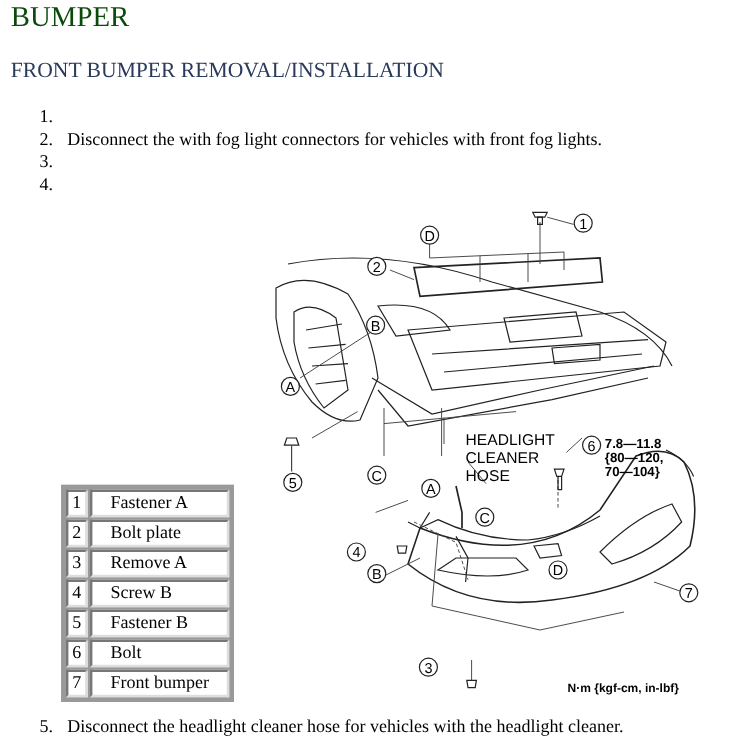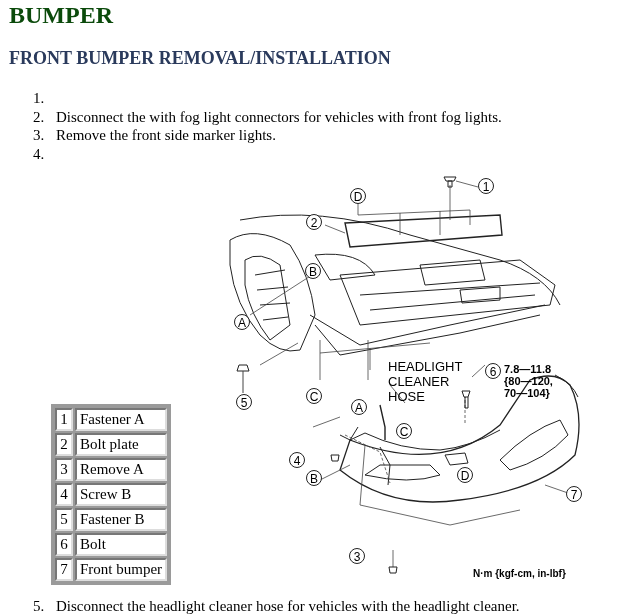--- a/index.html
+++ b/index.html
@@ -1,46 +1,45 @@
 <!DOCTYPE html>
 <html><head>
 <meta charset="utf-8">
 <style>
   html,body{margin:0;padding:0;background:#fff;}
   body{width:619px;height:615px;position:relative;overflow:hidden;font-family:"Liberation Serif",serif;color:#000;}
-  .h1{position:absolute;left:9px;top:2px;font-size:24px;font-weight:bold;color:#0b4a0b;letter-spacing:0px;}
-  .h2{position:absolute;left:9px;top:48px;font-size:18px;font-weight:bold;color:#2a3a5c;}
+  .h1{position:absolute;left:9px;top:2px;font-size:24px;font-weight:normal;color:#0b4a0b;letter-spacing:0px;}
+  .h2{position:absolute;left:9px;top:48px;font-size:18px;font-weight:normal;color:#2a3a5c;}
   .steps{position:absolute;left:33px;top:89px;font-size:15px;line-height:18.5px;}
   .step{display:flex;}
   .step .num{width:23px;}
   .step5{position:absolute;left:33px;top:598px;font-size:15px;display:flex;}
   .step5 .num{width:23px;}
   table.parts{position:absolute;left:51px;top:404px;border-collapse:separate;border-spacing:2px;background:#9a9a9a;border:2px solid #9a9a9a;font-size:15px;}
-  table.parts td{background:#fff;border:2px solid;border-color:#777 #ddd #ddd #777;padding:0 3px;height:19px;line-height:19px;white-space:nowrap;}
+  table.parts td{background:#fff;border:2px solid;border-color:#777 #ddd #ddd #777;padding:0 15px;height:19px;line-height:19px;white-space:nowrap;}
   table.parts td.n{text-align:center;width:10px;padding:0 2px;}
   svg.diagram{position:absolute;left:200px;top:165px;}
   .lbl{font-family:"Liberation Sans",sans-serif;}
 </style>
 </head>
 <body>
 
 <div class="h1">BUMPER</div>
 <div class="h2">FRONT BUMPER REMOVAL/INSTALLATION</div>
 
 <div class="steps">
   <div class="step">
       <span class="num">1.</span>
     </div>
   <div class="step">
       <span class="num">2.</span>
       <span>Disconnect the with fog light connectors for vehicles with front fog lights.</span>
     </div>
   <div class="step">
       <span class="num">3.</span>
-      <span>Remove the front side marker lights.</span>
     </div>
   <div class="step">
       <span class="num">4.</span>
     </div>
 </div>
 
 <table class="parts">
   <tbody>
       <tr>
         <td class="n">1</td>

